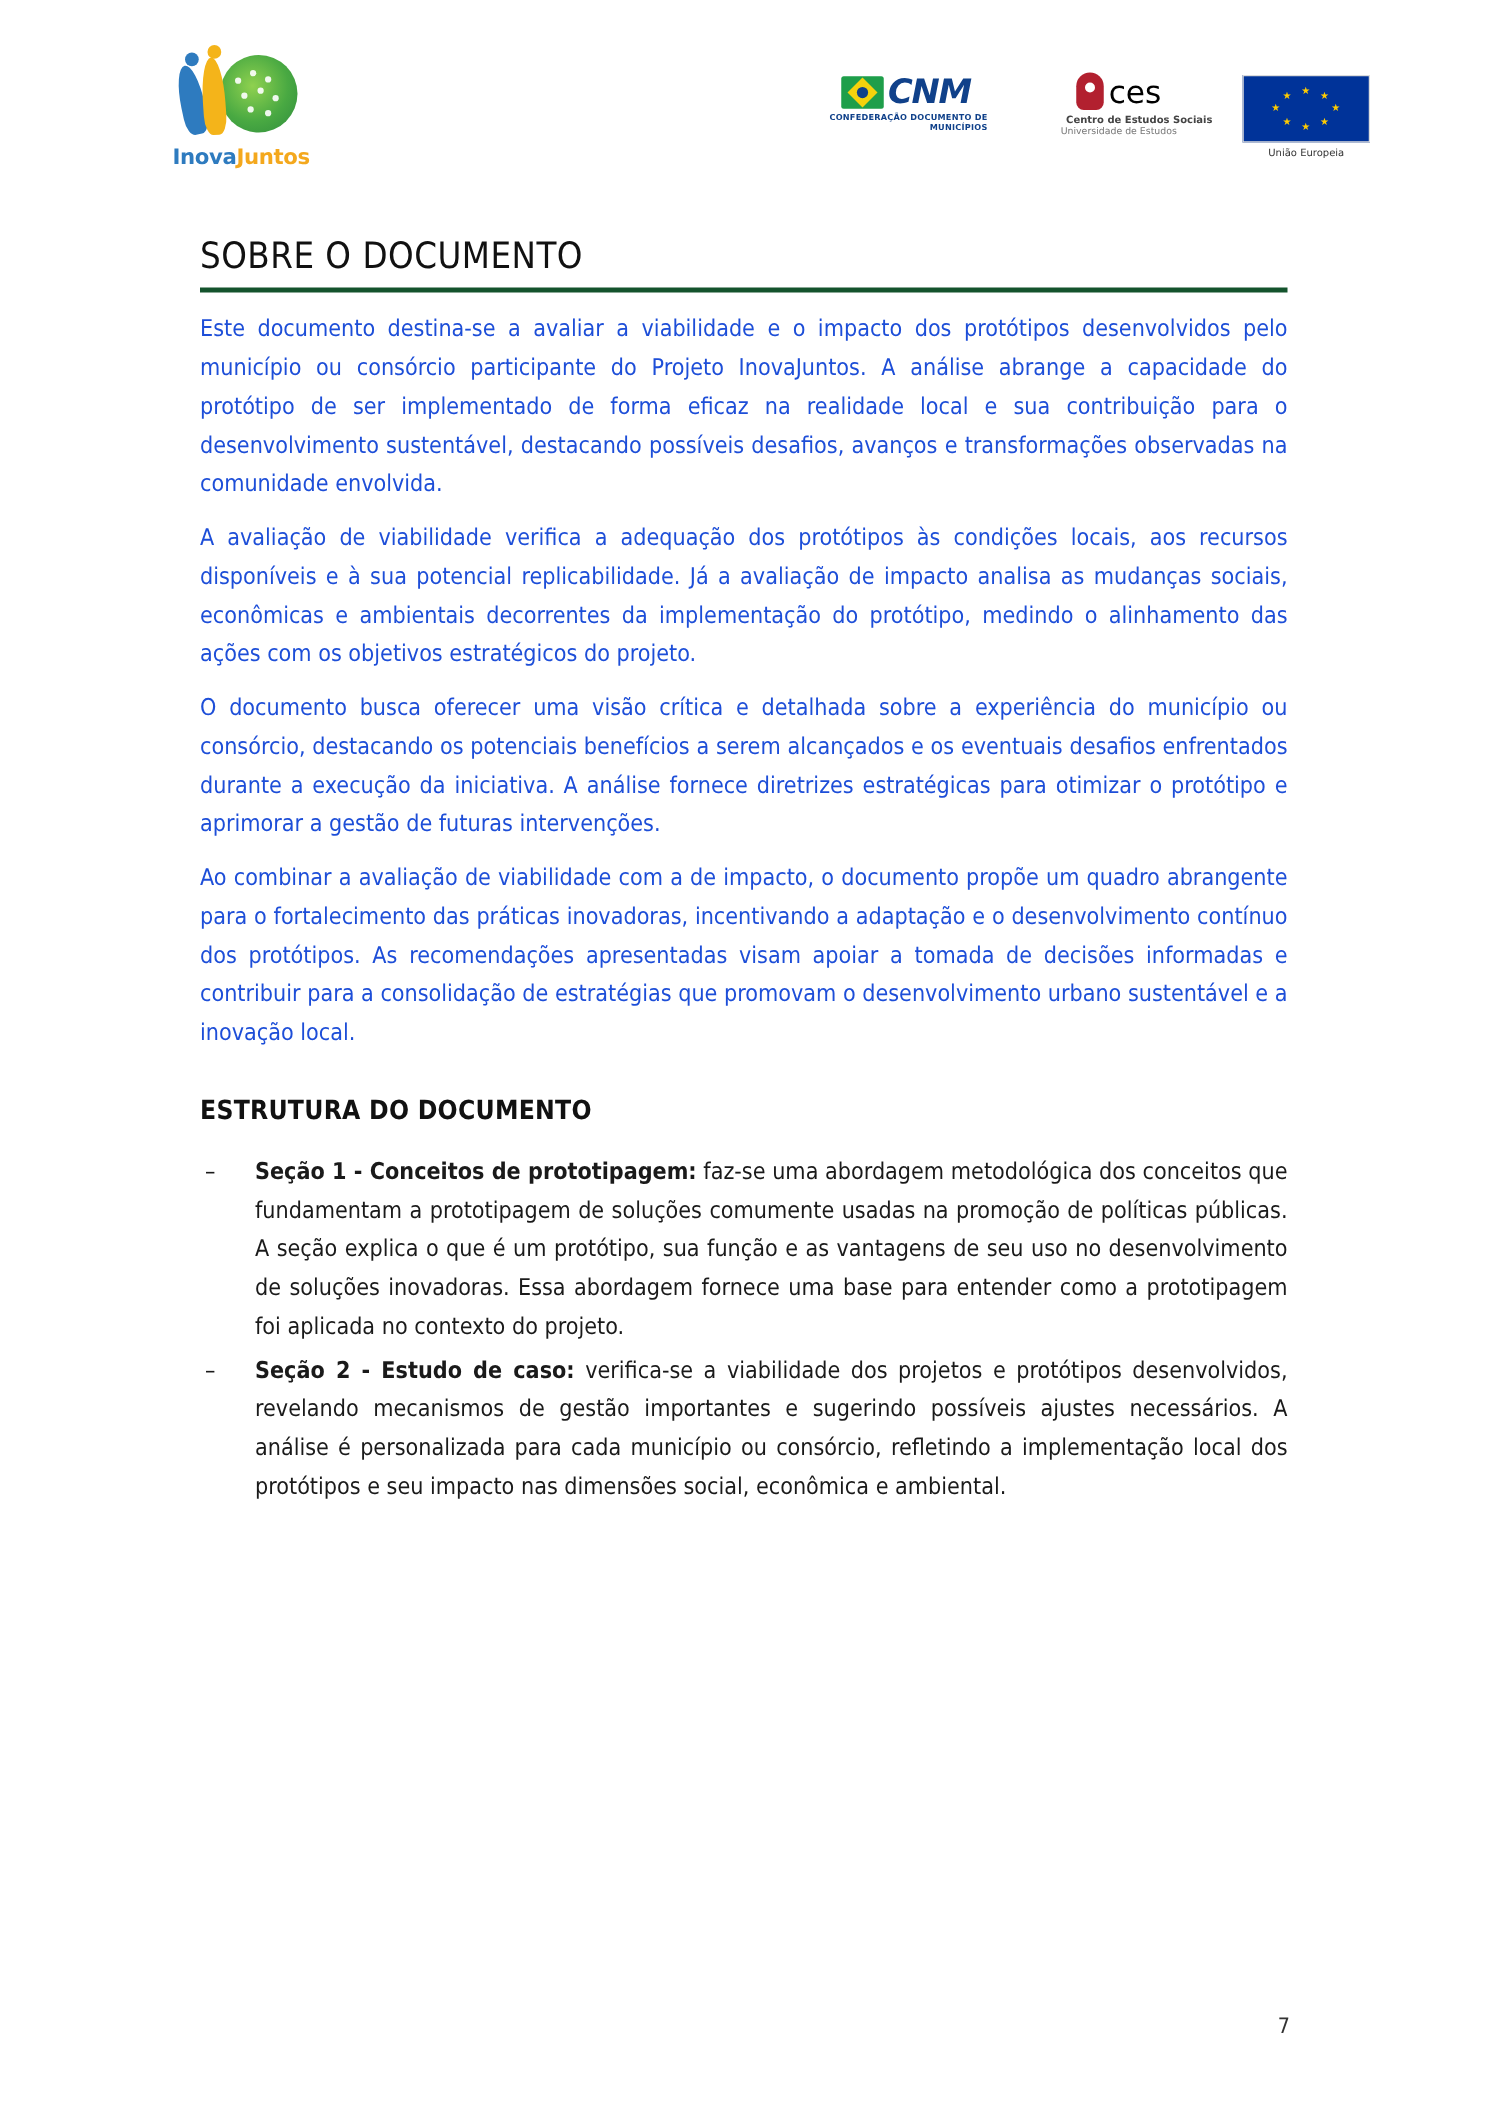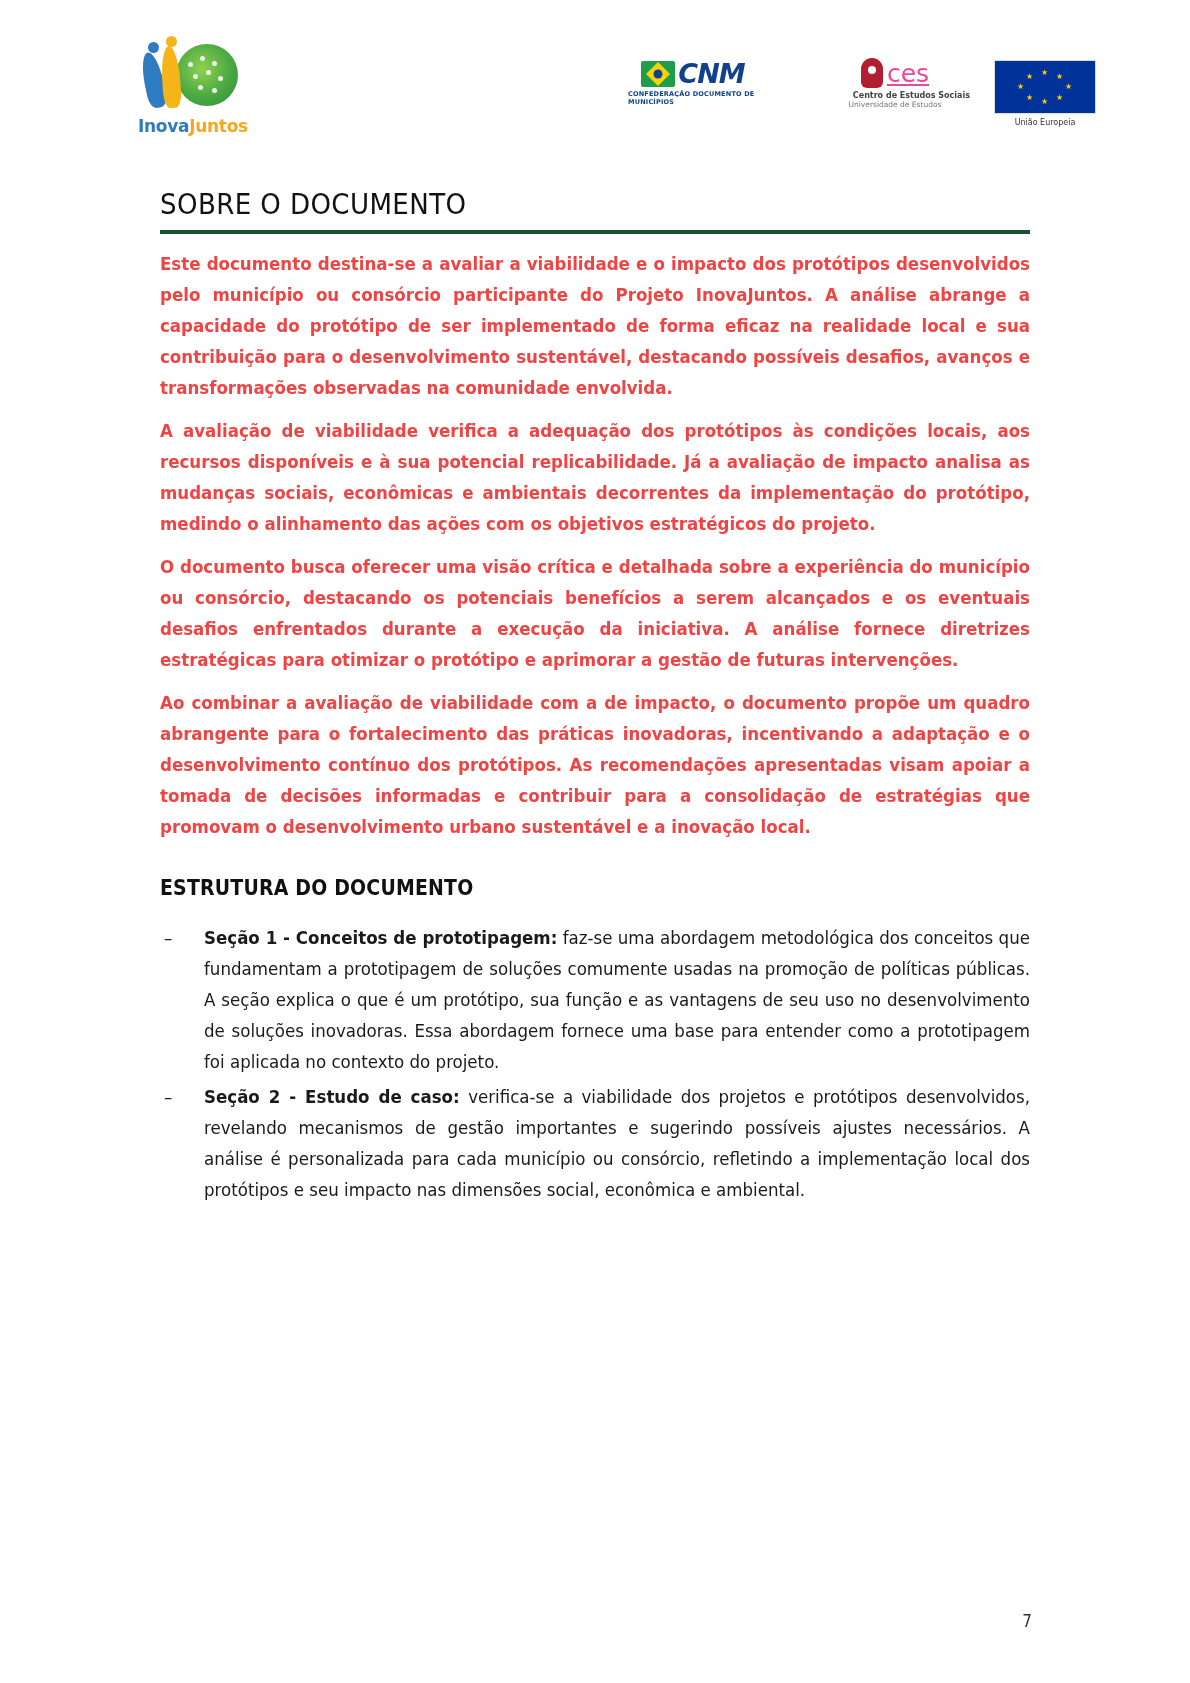--- a/index.html
+++ b/index.html
@@ -106,25 +106,25 @@
     font-family: "DejaVu Sans", sans-serif;
     font-size: 17px;
     font-weight: bold;
     letter-spacing: -0.3px;
   }
   .inova-text .a { color: #2e7bbf; }
   .inova-text .b { color: #f4a81d; }
 
   .logo-cnm {
     position: absolute;
-    left: 628px;
+    left: 660px;
     top: 22px;
     width: 130px;
     height: 70px;
-    text-align: left;
+    text-align: right;
   }
   .cnm-row {
     display: flex;
     align-items: center;
     justify-content: center;
     gap: 3px;
   }
   .cnm-flag {
     width: 34px;
     height: 26px;
@@ -191,24 +191,23 @@
     left: 50%;
     top: 8px;
     width: 8px;
     height: 8px;
     background: #ffffff;
     border-radius: 50%;
     transform: translateX(-50%);
   }
   .ces-word {
     font-size: 25px;
-    color: #ec4899;
+    color: #000000;
     font-family: "DejaVu Sans", sans-serif;
     line-height: 1;
-    text-decoration: underline;
   }
   .ces-sub1 {
     margin-top: 3px;
     font-size: 8px;
     color: #444;
     font-weight: bold;
     text-align: right;
   }
   .ces-sub2 {
     font-size: 7.5px;
@@ -263,22 +262,22 @@
     left: 160px;
     top: 248px;
     width: 870px;
   }
   p.para {
     margin: 0 0 12px 0;
     font-family: "DejaVu Sans Condensed", "DejaVu Sans", sans-serif;
     font-size: 18.5px;
     line-height: 31px;
     text-align: justify;
-    color: #ef4444;
-    font-weight: 700;
+    color: #1d4ed8;
+    font-weight: 400;
   }
   p.para.tight {
     text-align: justify;
   }
 
   h2.sub {
     margin: 34px 0 22px 0;
     font-family: "DejaVu Sans Condensed", "DejaVu Sans", sans-serif;
     font-size: 21px;
     font-weight: bold;

